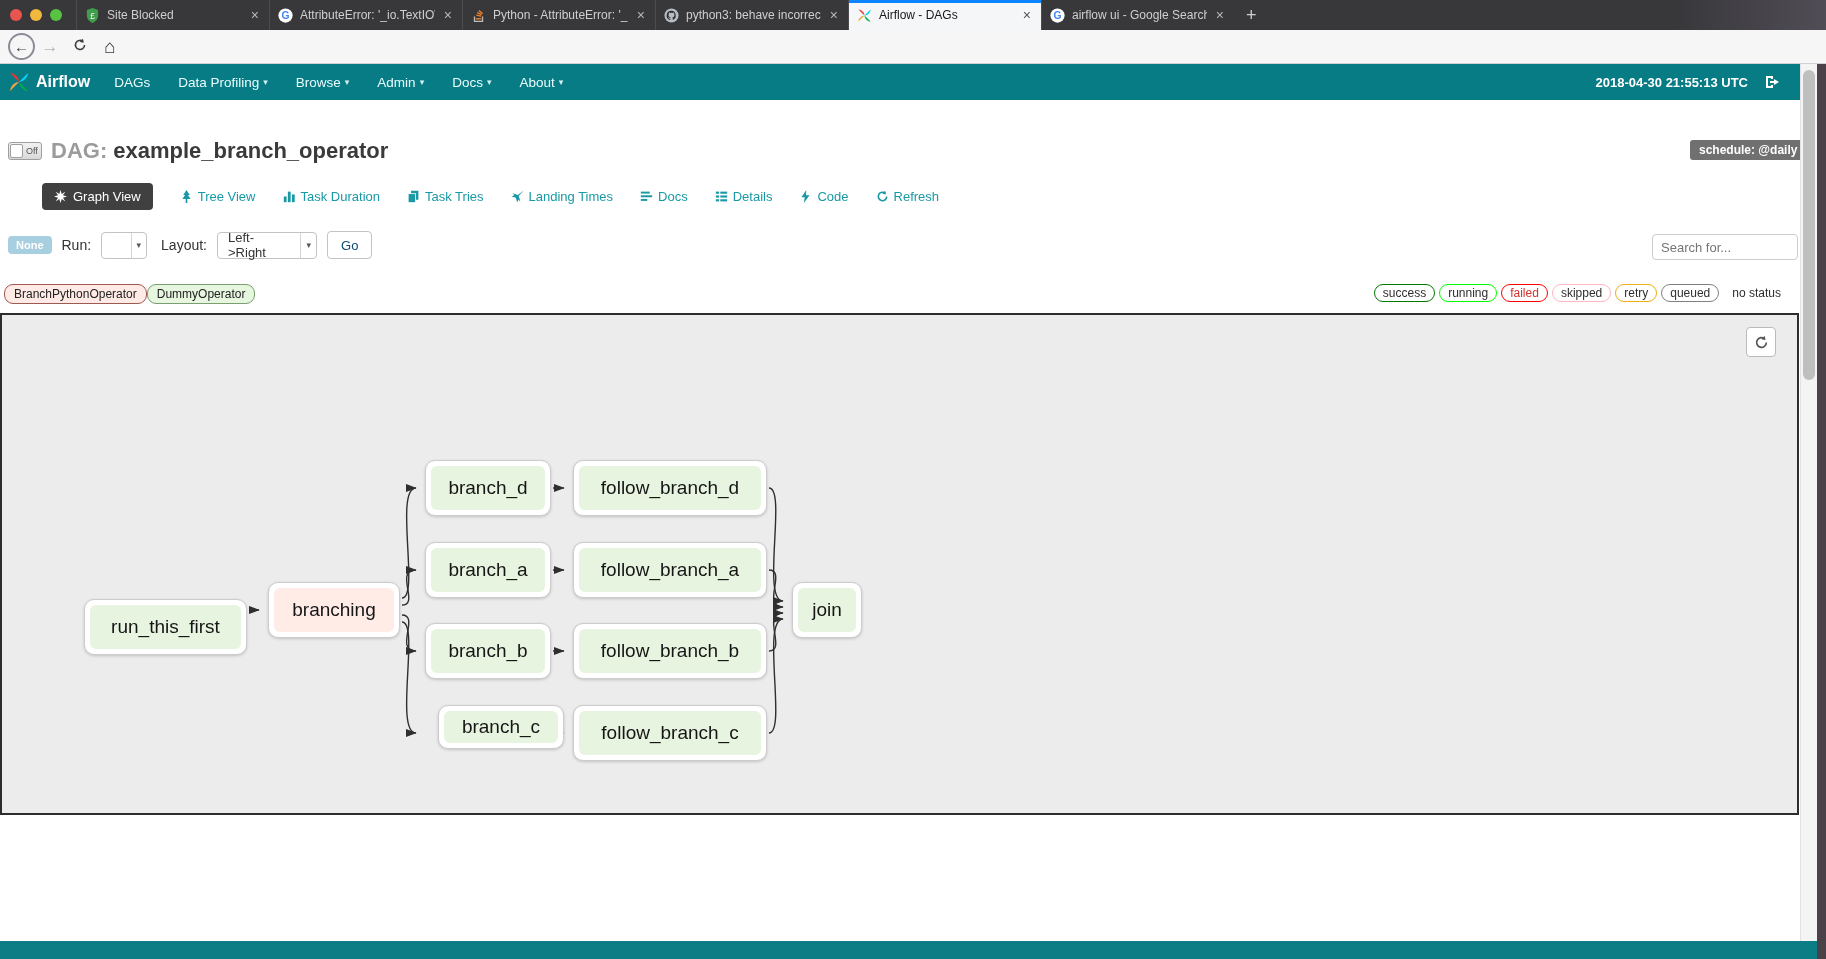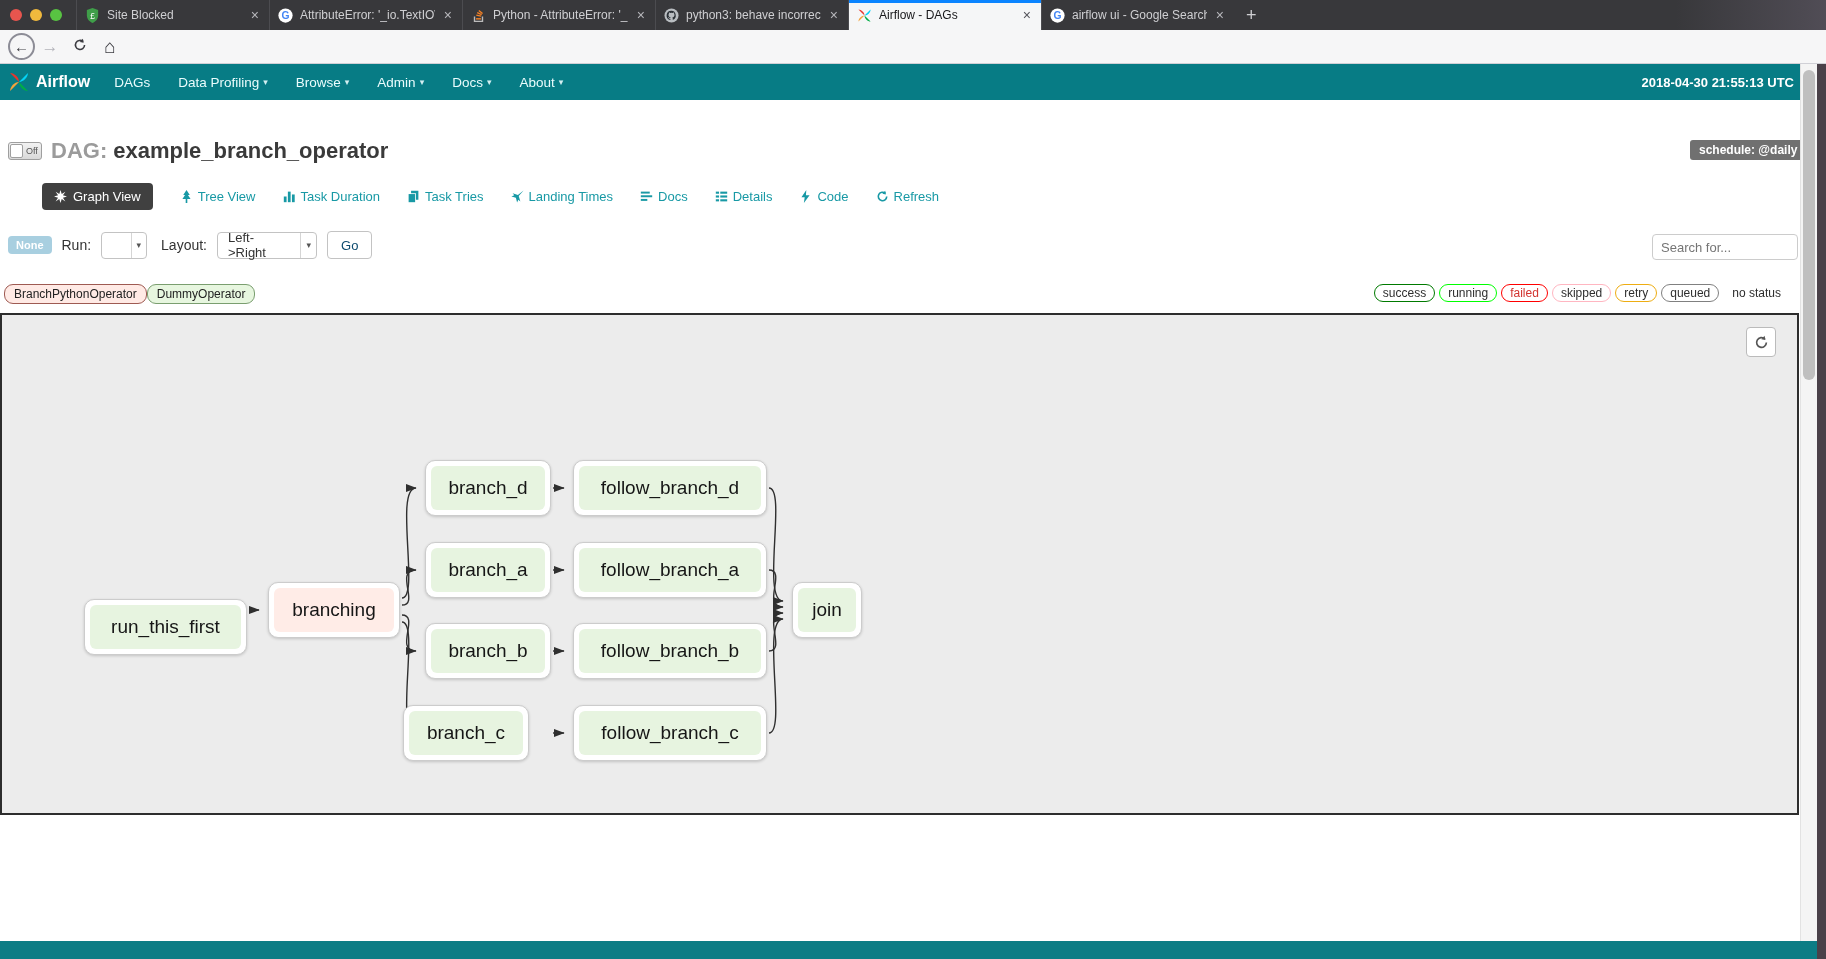--- a/index.html
+++ b/index.html
@@ -50,21 +50,21 @@
   .circlesicon::after{content:"";position:absolute;width:10px;height:10px;border-radius:50%;background:#2b2b30;left:7px;top:3px;}
   .burger{display:inline-flex;flex-direction:column;gap:3px;}
   .burger span{width:15px;height:2px;background:#3c3c42;}
 
   
   .navbar{position:absolute;left:0;top:64px;width:1826px;height:36px;background:#077c85;display:flex;align-items:center;color:#fff;}
   .brand{display:flex;align-items:center;gap:6px;padding:0 10px 0 8px;font-size:16px;font-weight:bold;}
   .navitems{display:flex;align-items:center;height:100%;}
   .navitem{padding:0 14px;height:100%;display:flex;align-items:center;font-size:13.5px;color:#eafcfd;cursor:pointer;gap:4px;}
   .navitem .caret{font-size:9px;opacity:.9;}
-  .nav-right{margin-left:auto;display:flex;align-items:center;gap:16px;font-size:13px;font-weight:bold;}
+  .nav-right{margin-left:auto;display:flex;align-items:center;gap:16px;padding-right:46px;font-size:13px;font-weight:bold;}
 
   
   .dagrow{position:absolute;left:8px;top:138px;display:flex;align-items:center;gap:9px;}
   .offtoggle{width:34px;height:18px;background:linear-gradient(#f2f2f2,#d9d9d9);border:1px solid #9f9f9f;border-radius:3px;display:flex;align-items:center;font-size:9px;color:#555;}
   .offknob{width:13px;height:14px;background:#fff;border:1px solid #9f9f9f;border-radius:2px;margin:0 3px 0 1px;}
   .dagtitle{font-size:22px;font-weight:bold;color:#3a3a3a;}
   .dagtitle .prefix{color:#9b9b9b;margin-right:6px;}
   .schedbadge{position:absolute;left:1690px;top:140px;background:#707070;color:#fff;font-size:12px;font-weight:bold;border-radius:3px;padding:3px 9px;}
 
   
@@ -440,21 +440,21 @@
       </div>
       <div class="gnode" style="left: 425px; top: 460px; width: 126px; height: 56px;">
         <div class="inner" style="background: rgb(231, 244, 224);">branch_d</div>
       </div>
       <div class="gnode" style="left: 425px; top: 542px; width: 126px; height: 56px;">
         <div class="inner" style="background: rgb(231, 244, 224);">branch_a</div>
       </div>
       <div class="gnode" style="left: 425px; top: 623px; width: 126px; height: 56px;">
         <div class="inner" style="background: rgb(231, 244, 224);">branch_b</div>
       </div>
-      <div class="gnode" style="left: 403px; top: 705px; width: 126px; height: 56px;">
+      <div class="gnode" style="left: 438px; top: 705px; width: 126px; height: 44px;">
         <div class="inner" style="background: rgb(231, 244, 224);">branch_c</div>
       </div>
       <div class="gnode" style="left: 573px; top: 460px; width: 194px; height: 56px;">
         <div class="inner" style="background: rgb(231, 244, 224);">follow_branch_d</div>
       </div>
       <div class="gnode" style="left: 573px; top: 542px; width: 194px; height: 56px;">
         <div class="inner" style="background: rgb(231, 244, 224);">follow_branch_a</div>
       </div>
       <div class="gnode" style="left: 573px; top: 623px; width: 194px; height: 56px;">
         <div class="inner" style="background: rgb(231, 244, 224);">follow_branch_b</div>

